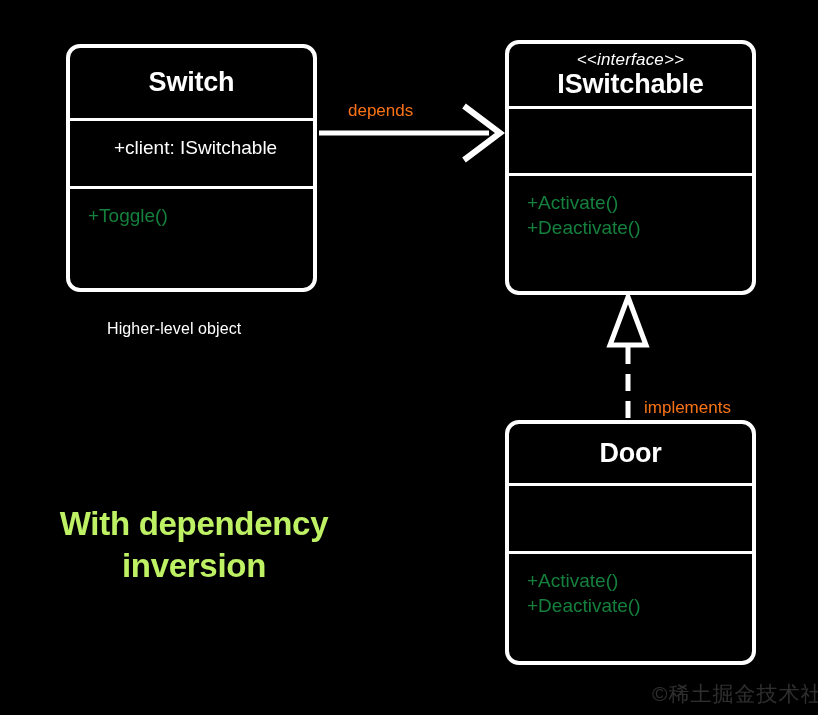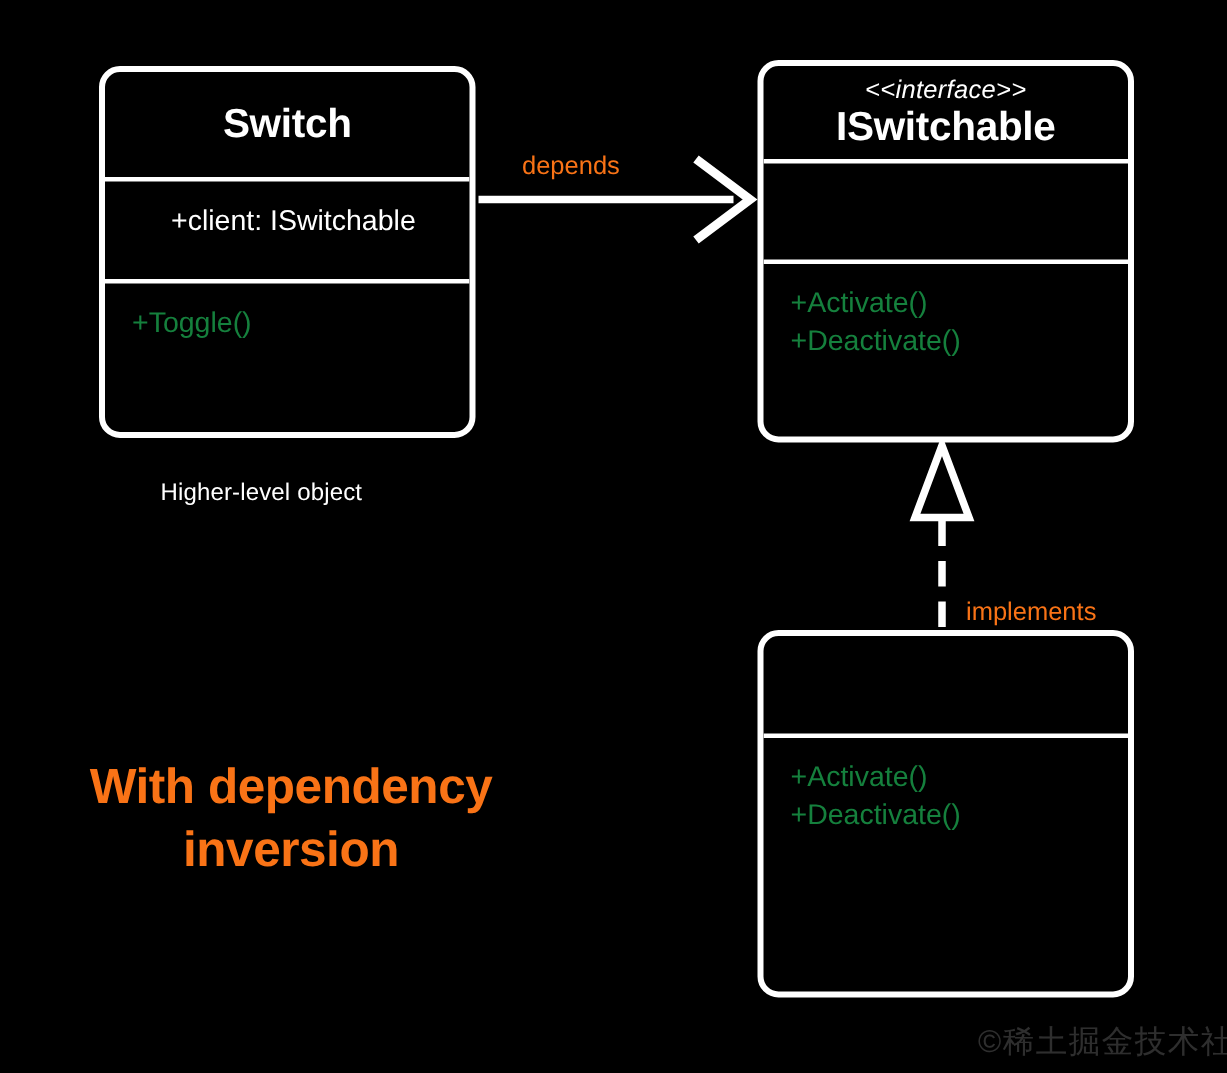--- a/index.html
+++ b/index.html
@@ -82,21 +82,21 @@
     color: #ffffff;
     font-size: 16px;
     font-weight: 400;
     letter-spacing: 0.1px;
     white-space: nowrap;
   }
 
   
   .big-title {
     position: absolute;
-    color: #f97316;
+    color: #bef264;
     font-size: 33px;
     font-weight: 700;
     line-height: 1.28;
     text-align: center;
     white-space: pre-line;
     letter-spacing: -0.3px;
   }
 
   
   .edge-label {
@@ -166,20 +166,23 @@
       <div class="class-name">ISwitchable</div>
     </div>
     <div class="uml-attrs" style="height:67px;"></div>
     <div class="uml-ops">
       <div class="member">+Activate()</div>
       <div class="member">+Deactivate()</div>
     </div>
   </div>
 
   <div class="uml-box" style="left:505px; top:420px; width:251px; height:245px;">
+    <div class="uml-header" style="height:62px;">
+      <div class="class-name">Door</div>
+    </div>
     <div class="uml-attrs" style="height:68px;"></div>
     <div class="uml-ops">
       <div class="member">+Activate()</div>
       <div class="member">+Deactivate()</div>
     </div>
   </div>
 
 
   <div class="edge-label" style="left:348px; top:101px;">depends</div>
 

